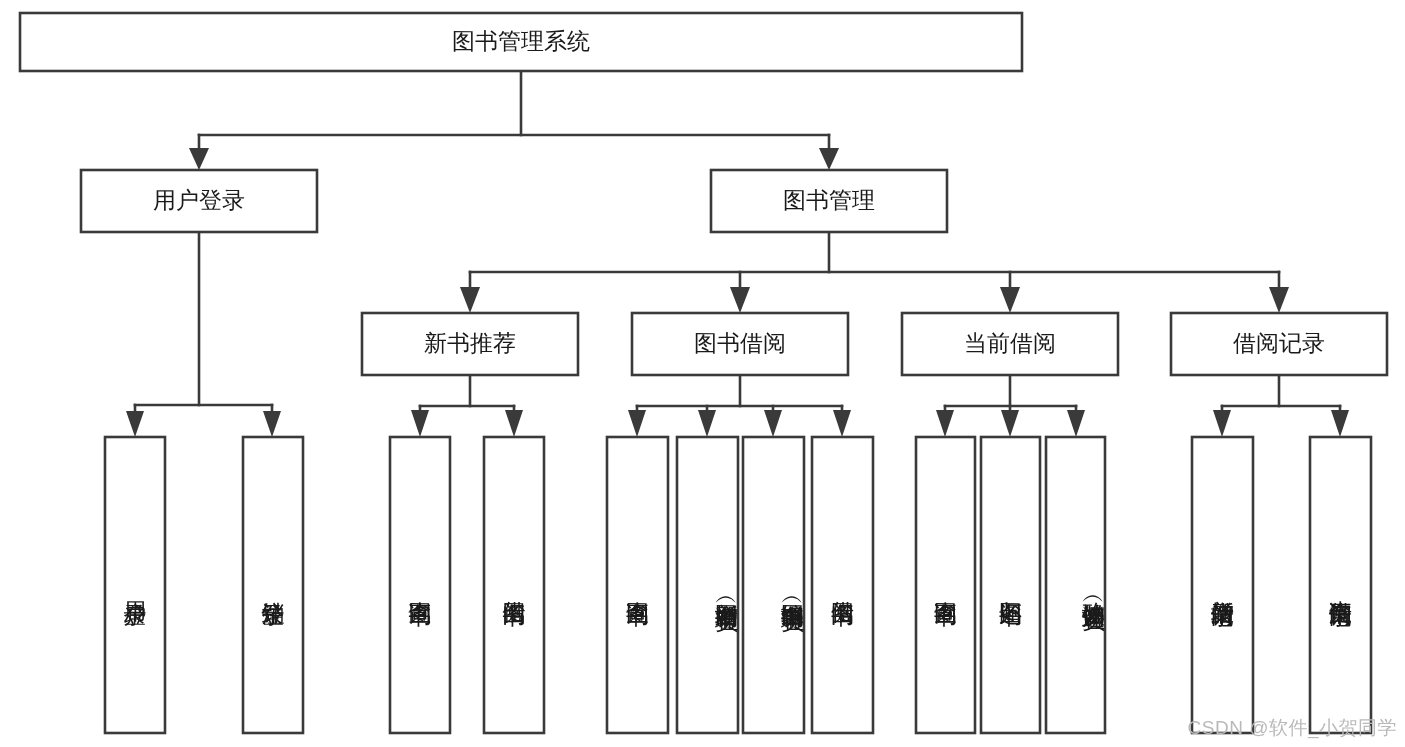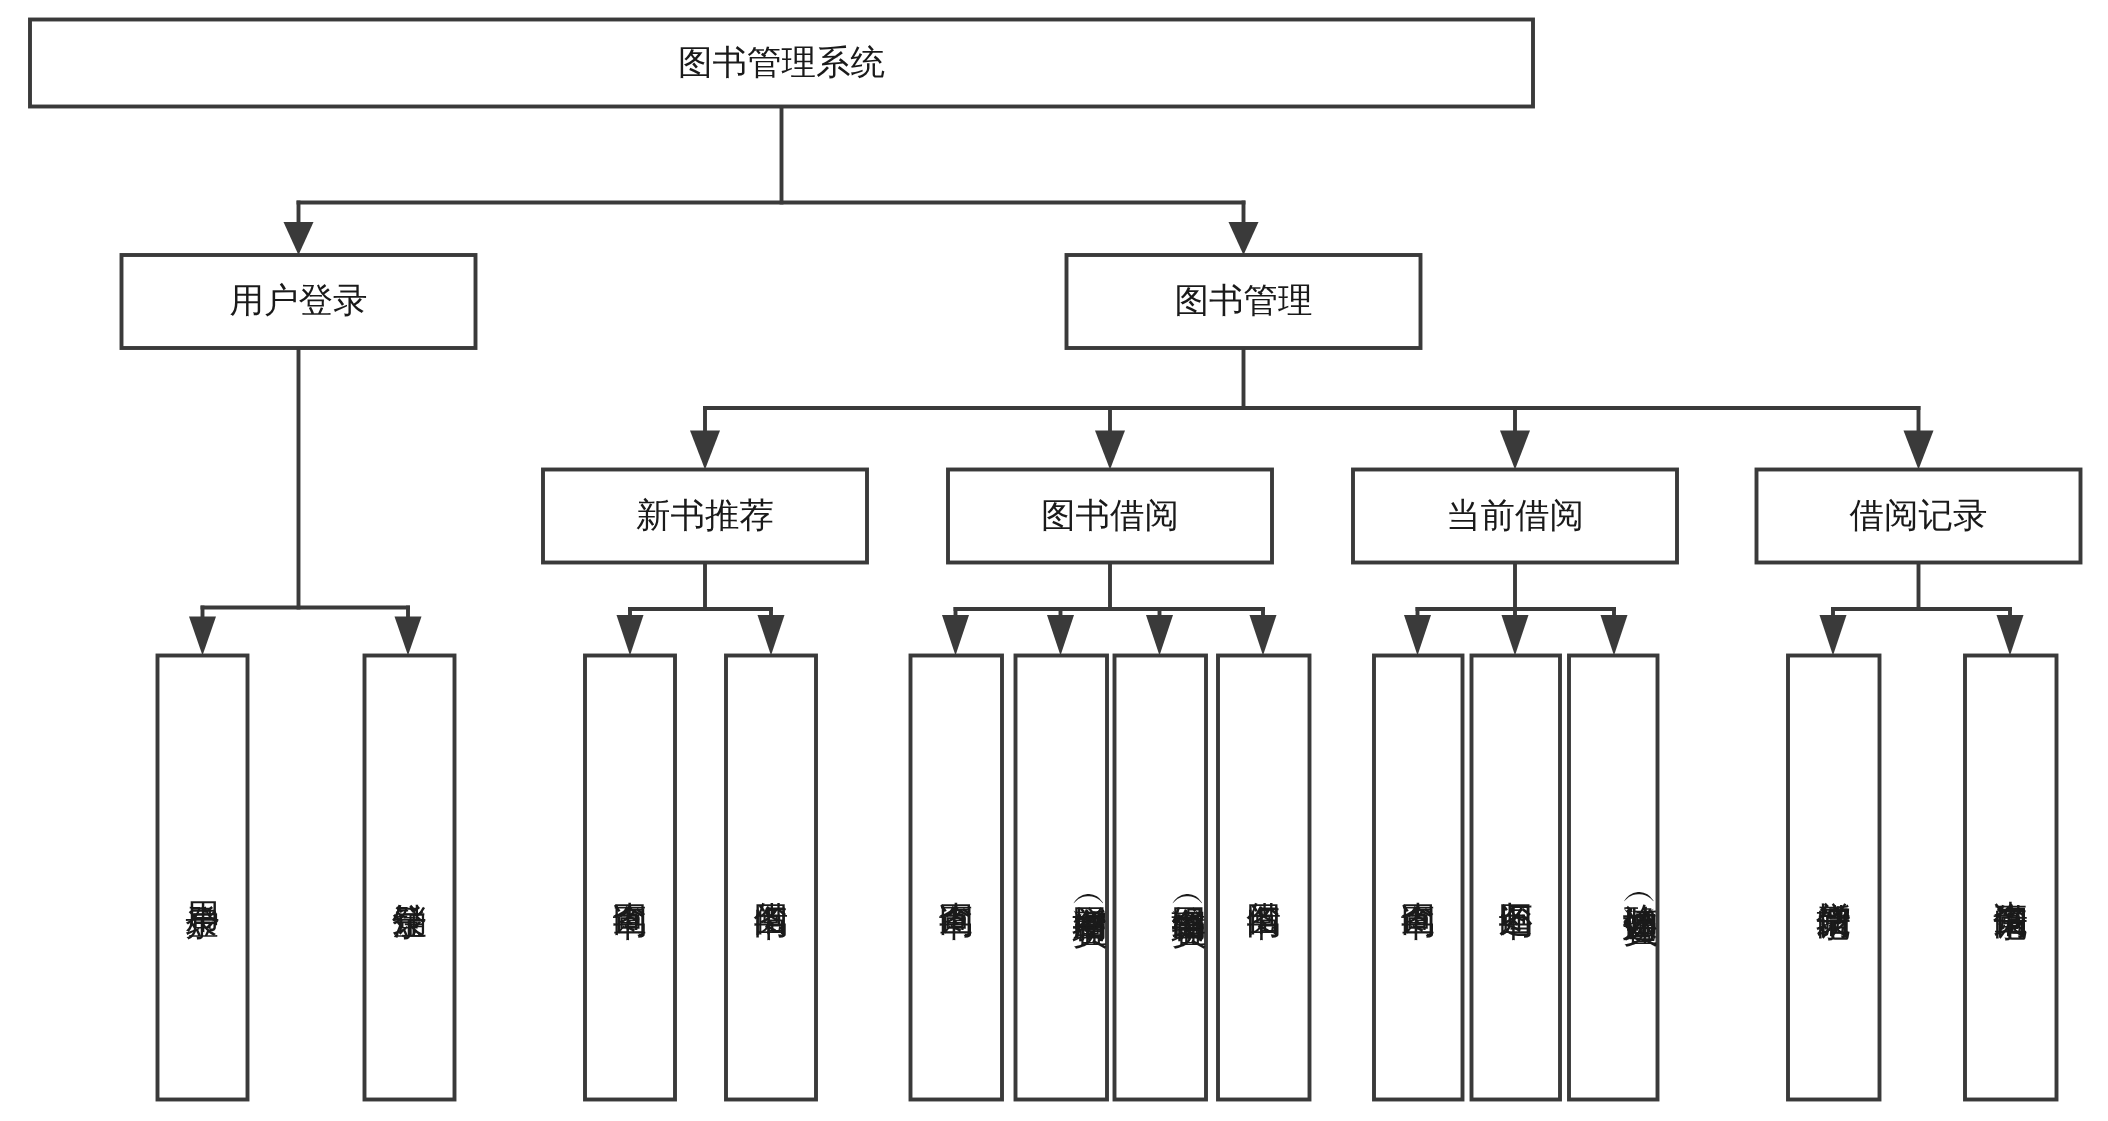--- a/index.html
+++ b/index.html
@@ -215,13 +215,14 @@
   <div class="node-label-v" style="left:607px; top:437px; width:61px; height:296px;">查询图书</div>
   <div class="node-label-v" style="left:677px; top:437px; width:61px; height:296px; align-items:flex-start; padding-top:8px; box-sizing:border-box;">新增图书（管理员）</div>
   <div class="node-label-v" style="left:743px; top:437px; width:61px; height:296px; align-items:flex-start; padding-top:8px; box-sizing:border-box;">编辑图书（管理员）</div>
   <div class="node-label-v" style="left:812px; top:437px; width:61px; height:296px;">借阅图书</div>
   <div class="node-label-v" style="left:916px; top:437px; width:59px; height:296px;">查询图书</div>
   <div class="node-label-v" style="left:981px; top:437px; width:59px; height:296px;">归还图书</div>
   <div class="node-label-v" style="left:1046px; top:437px; width:59px; height:296px; align-items:flex-start; padding-top:6px; box-sizing:border-box;">确认归还（管理员）</div>
   <div class="node-label-v" style="left:1192px; top:437px; width:61px; height:296px;">新增借阅记录</div>
   <div class="node-label-v" style="left:1310px; top:437px; width:61px; height:296px;">查询借阅记录</div>
 
+  <div class="watermark">CSDN @软件_小贺同学</div>
 </div>
 
 </body></html>

